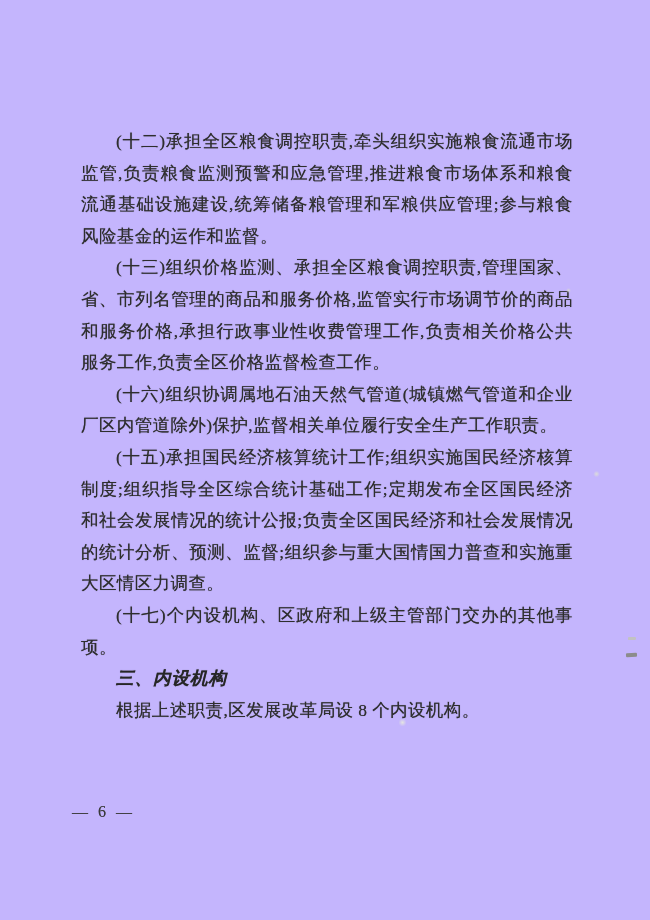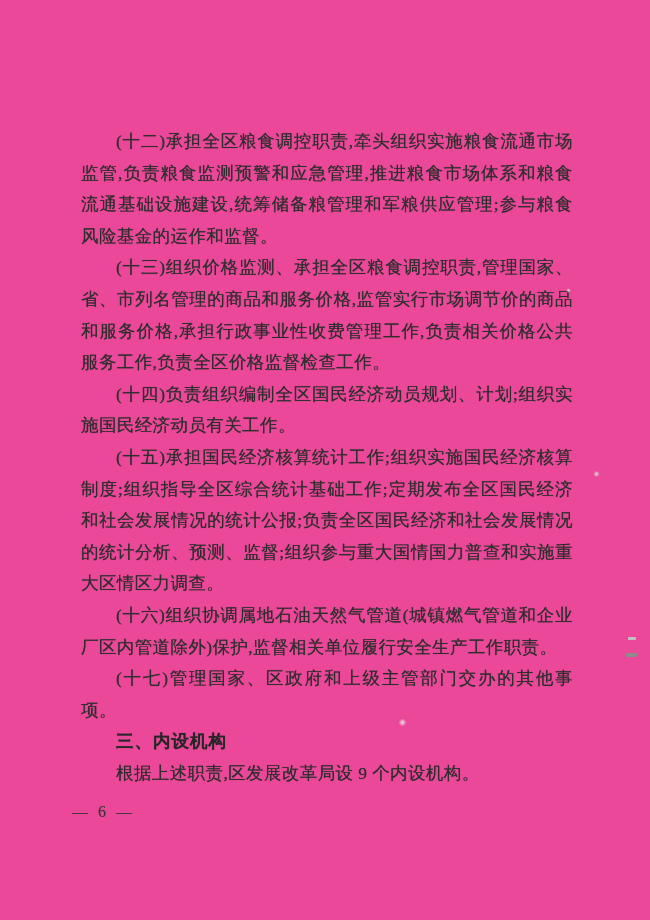--- a/index.html
+++ b/index.html
@@ -5,21 +5,21 @@
   html, body {
     margin: 0;
     padding: 0;
     background: #e8e8e6;
   }
   .page {
     position: relative;
     width: 650px;
     height: 920px;
     margin: 0 auto;
-    background: #ec4899;
+    background: #c4b5fd;
     overflow: hidden;
     font-family: "Liberation Serif", serif;
   }
   .doc-body {
     position: absolute;
     left: 81px;
     top: 126px;
     width: 492px;
     color: #2e2e2e;
     font-size: 17.5px;
@@ -30,20 +30,21 @@
   .doc-body p.para {
     margin: 0;
     text-indent: 2em;
     letter-spacing: 0.4px;
   }
   .doc-body p.heading {
     font-family: "Liberation Sans", sans-serif;
     font-weight: 700;
     letter-spacing: 1px;
     color: #262626;
+    font-style: italic;
   }
   .page-number {
     position: absolute;
     left: 72px;
     top: 803px;
     font-size: 16px;
     letter-spacing: 3px;
     color: #3a3a3a;
     text-shadow: 0 0 0.6px rgba(58,58,58,0.7);
     white-space: nowrap;
@@ -65,26 +66,25 @@
     background: radial-gradient(circle, #d8d8d6 0%, rgba(252,252,250,0) 70%); }
 </style>
 </head>
 <body>
 
 <div class="page">
 
   <div class="doc-body">
       <p class="para">(十二)承担全区粮食调控职责,牵头组织实施粮食流通市场监管,负责粮食监测预警和应急管理,推进粮食市场体系和粮食流通基础设施建设,统筹储备粮管理和军粮供应管理;参与粮食风险基金的运作和监督。</p>
       <p class="para">(十三)组织价格监测、承担全区粮食调控职责,管理国家、省、市列名管理的商品和服务价格,监管实行市场调节价的商品和服务价格,承担行政事业性收费管理工作,负责相关价格公共服务工作,负责全区价格监督检查工作。</p>
-      <p class="para">(十四)负责组织编制全区国民经济动员规划、计划;组织实施国民经济动员有关工作。</p>
+      <p class="para">(十六)组织协调属地石油天然气管道(城镇燃气管道和企业厂区内管道除外)保护,监督相关单位履行安全生产工作职责。</p>
       <p class="para">(十五)承担国民经济核算统计工作;组织实施国民经济核算制度;组织指导全区综合统计基础工作;定期发布全区国民经济和社会发展情况的统计公报;负责全区国民经济和社会发展情况的统计分析、预测、监督;组织参与重大国情国力普查和实施重大区情区力调查。</p>
-      <p class="para">(十六)组织协调属地石油天然气管道(城镇燃气管道和企业厂区内管道除外)保护,监督相关单位履行安全生产工作职责。</p>
-      <p class="para">(十七)管理国家、区政府和上级主管部门交办的其他事项。</p>
+      <p class="para">(十七)个内设机构、区政府和上级主管部门交办的其他事项。</p>
       <p class="para heading">三、内设机构</p>
-      <p class="para">根据上述职责,区发展改革局设 9 个内设机构。</p>
+      <p class="para">根据上述职责,区发展改革局设 8 个内设机构。</p>
     </div>
 
   <div class="page-number">— 6 —</div>
 
   <div class="artifact edge-mark-1"></div>
   <div class="artifact edge-mark-2"></div>
   <div class="artifact speck-1"></div>
   <div class="artifact speck-2"></div>
   <div class="artifact speck-3"></div>
 

